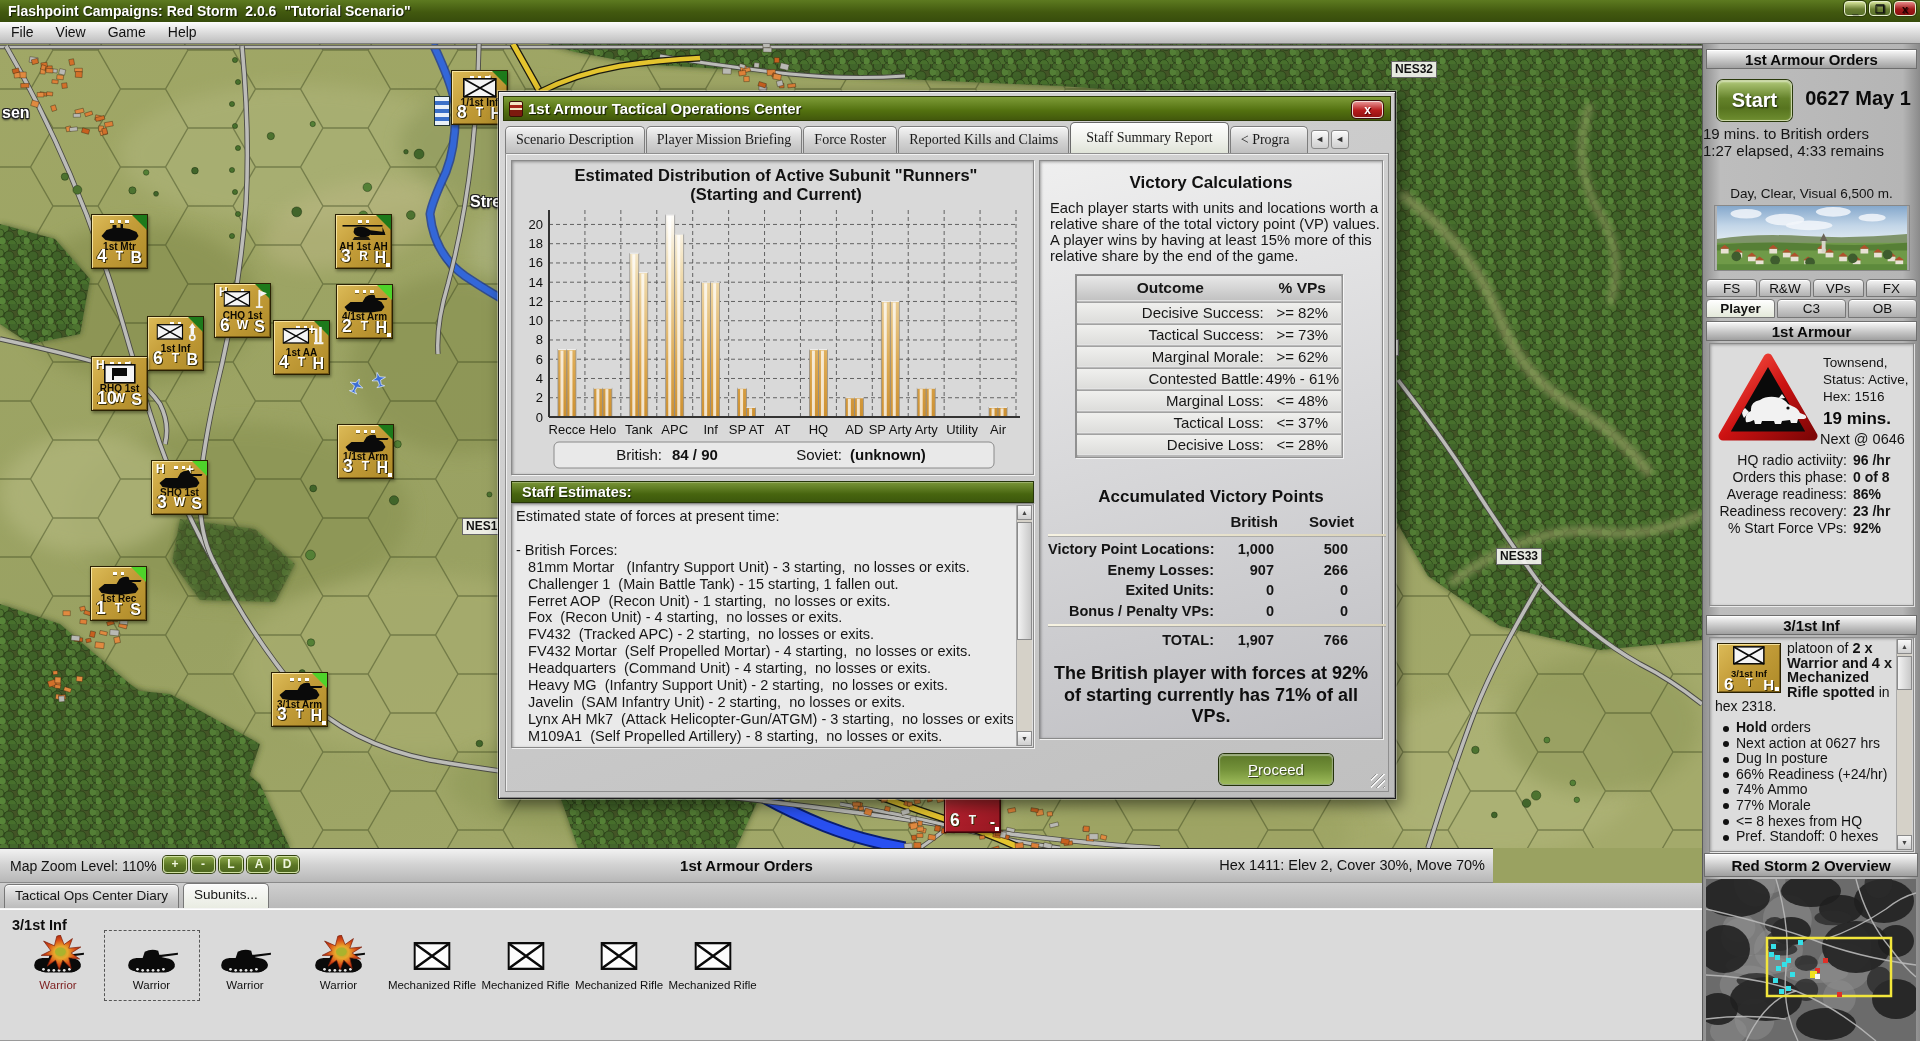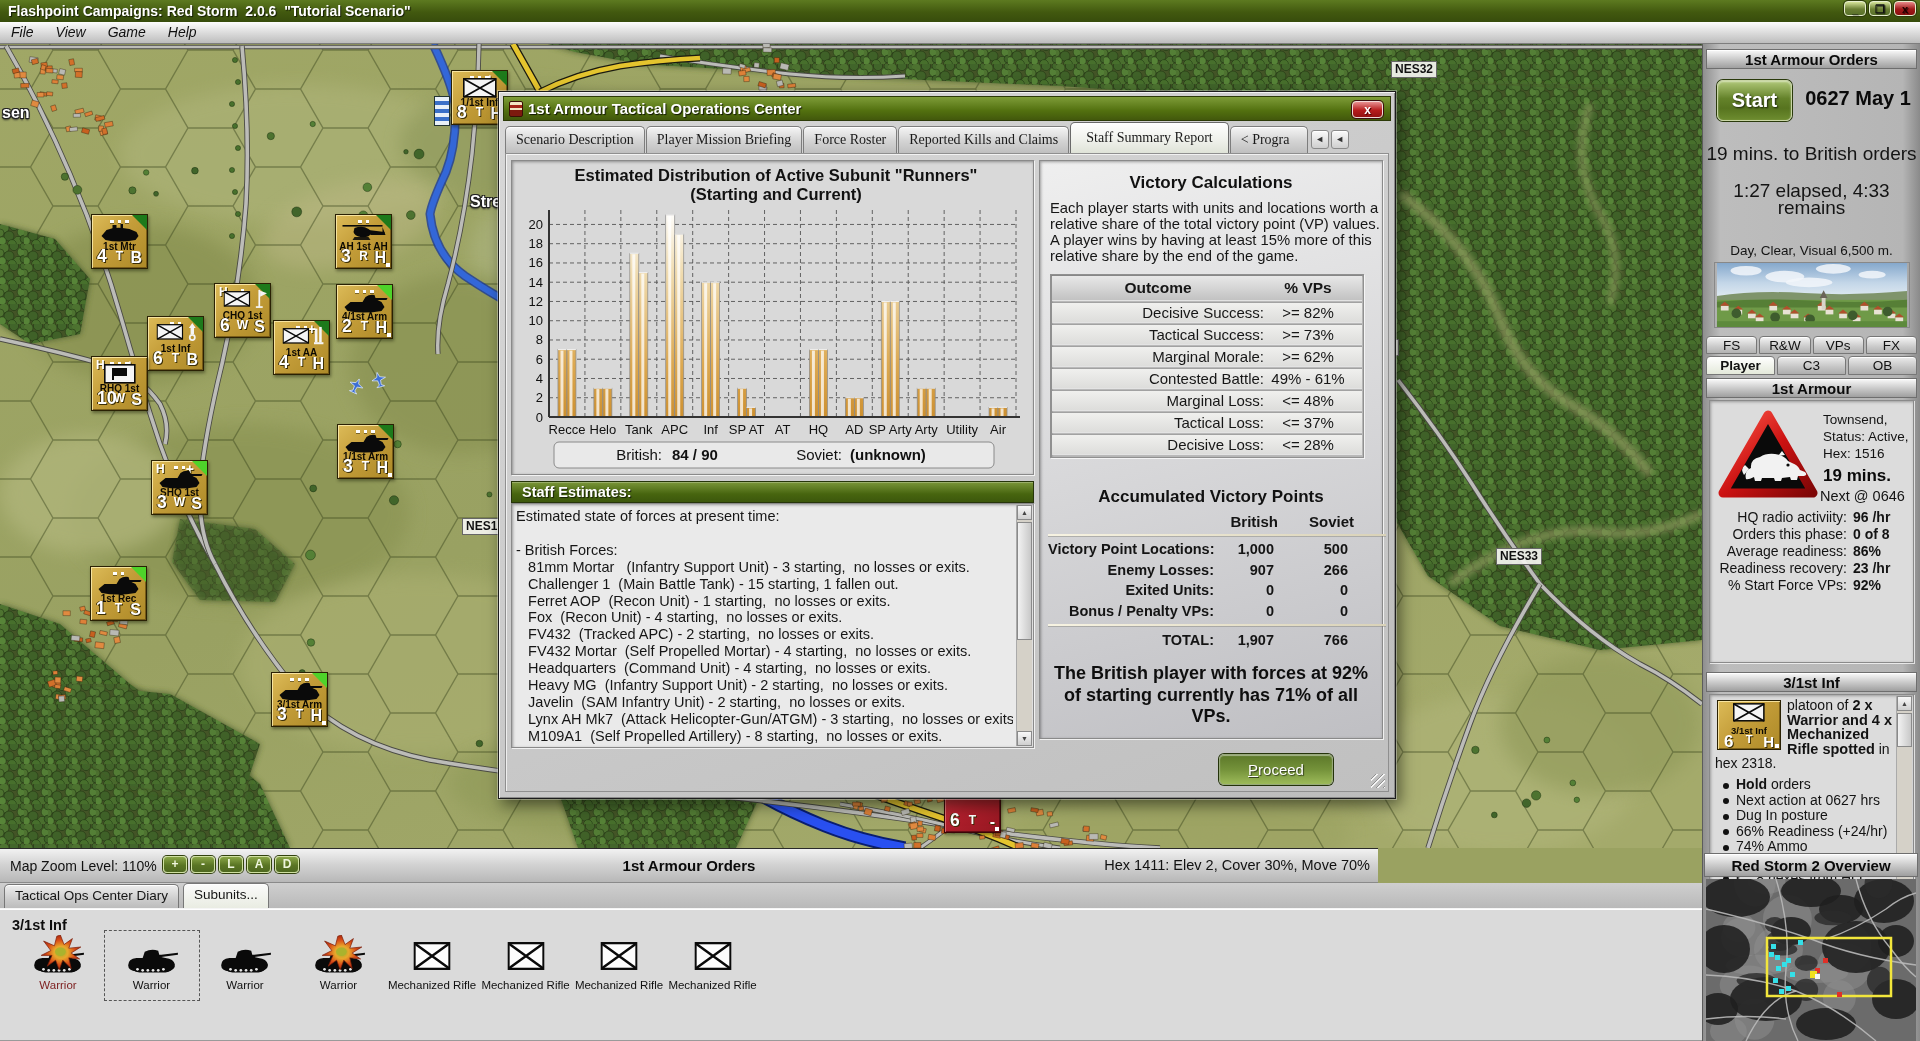--- a/index.html
+++ b/index.html
@@ -14,21 +14,21 @@
     text-shadow:1px 1px 1px rgba(0,0,0,.7); }
   .winbtns { position:absolute; right:4px; top:1px; display:flex; gap:3px; }
   .winbtn { width:22px; height:15px; border-radius:4px; border:1px solid #e6eecf;
     background:linear-gradient(#d6e49a,#6a7f33 55%,#58702a); position:relative;
     box-shadow:0 0 0 1px #2c3a0b; }
   .winbtn.close { background:linear-gradient(#e98b8b,#a01818 55%,#8b0f0f); }
   .winbtn span { position:absolute; left:0; right:0; top:-1px; text-align:center; color:#111;
     font-size:11px; font-weight:bold; line-height:16px; }
   .winbtn.close span { color:#200; }
   .menubar { position:absolute; left:0; top:22px; width:1920px; height:22px;
-    background:linear-gradient(#fdfdfd,#d9d9d9 55%,#bdbdbd); border-bottom:1px solid #7e7e7e;font-style:italic; }
+    background:linear-gradient(#fdfdfd,#d9d9d9 55%,#bdbdbd); border-bottom:1px solid #7e7e7e; }
   .menubar span { display:inline-block; padding:0 11px; font-size:14px; color:#111; line-height:21px; }
 
   
   #maparea { position:absolute; left:0; top:44px; width:1702px; height:804px; overflow:hidden; }
   #terrain { position:absolute; left:0; top:0; }
   .maplabel { position:absolute; font-size:12px; font-weight:bold; color:#111;
     background:rgba(244,244,240,.92); border:1px solid #666; padding:0 3px; line-height:15px; }
   .placelabel { position:absolute; font-size:16px; font-weight:bold; color:#fff;
     text-shadow:-1px -1px 0 #222,1px -1px 0 #222,-1px 1px 0 #222,1px 1px 0 #222, 0 2px 2px #222; }
 
@@ -112,21 +112,21 @@
   .vscroll .sb-btn { position:absolute; left:0; width:15px; height:15px;
     background:linear-gradient(#f8f8f8,#cfcfcf); border:1px solid #8a8a8a; color:#444;
     font-size:7px; text-align:center; line-height:14px; }
   .vscroll .sb-up { top:0; } .vscroll .sb-dn { bottom:0; }
   .vscroll .sb-thumb { position:absolute; left:0; width:15px;
     background:linear-gradient(90deg,#f2f2f2,#c8c8c8); border:1px solid #8a8a8a; }
 
   #victorybox { left:533px; top:6px; right:5px; bottom:52px; background:linear-gradient(165deg,#efefef,#bfbfc3); }
   .vic-title { margin-top:12px; text-align:center; font-size:17px; font-weight:bold; color:#111; }
   .vic-desc { margin:8px 8px 0 10px; font-size:14.8px; line-height:15.9px; color:#161616; width:340px; }
-  .outcome-table { position:absolute; left:10px; top:113px; width:314px; border:1px solid #909090;
+  .outcome-table { position:absolute; left:35px; top:113px; width:268px; border:1px solid #909090;
     background:#b9b9b9; box-shadow:inset 1px 1px 2px rgba(0,0,0,.3), 1px 1px 0 rgba(255,255,255,.7); }
   .outcome-row { display:flex; height:19px; margin:3px 1px; background:linear-gradient(#f0f0ee,#dddddb);
     box-shadow:0 1px 0 rgba(255,255,255,.6), 0 -1px 0 rgba(120,120,120,.35); }
   .outcome-row.hdr { background:linear-gradient(#e8e8e8,#c2c2c2); margin-top:1px; font-weight:bold; height:24px; }
   .outcome-row .oc1 { width:212px; text-align:right; font-size:15px; line-height:19px; color:#161616; }
   .outcome-row .oc2 { width:88px; text-align:center; font-size:15px; line-height:19px; color:#161616; }
   .outcome-row.hdr .oc1 { text-align:center; font-size:15.5px; line-height:24px; }
   .outcome-row.hdr .oc2 { font-size:15.5px; line-height:24px; }
 
   .acc-title { position:absolute; left:0; width:100%; top:326px; text-align:center; font-size:17px; font-weight:bold; color:#111; }
@@ -161,21 +161,21 @@
     border:1px solid #6e6e6e; box-shadow:inset 0 1px 0 #fff;
     text-align:center; font-size:15px; font-weight:bold; color:#0a0a0a; line-height:19px; }
   .start-row { position:relative; height:56px; }
   .startbtn { position:absolute; left:14px; top:11px; width:75px; height:41px; border-radius:6px;
     background:linear-gradient(#b0c878,#64822a 45%,#57741f 70%,#6d8c2f);
     border:1px solid #c9d6a5; box-shadow:0 0 0 1px #2a3a0c, inset 0 1px 2px rgba(255,255,255,.5);
     color:#fff; font-size:20px; font-weight:bold; text-align:center; line-height:39px;
     text-shadow:1px 1px 2px rgba(0,0,0,.75); }
   .side-date { position:absolute; left:98px; top:18px; width:114px; text-align:center;
     font-size:20px; font-weight:bold; color:#0a0a0a; }
-  .side-line { text-align:center; font-size:19px; color:#141414; line-height:17px;margin-top:20px; }
+  .side-line { text-align:left; font-size:15px; color:#141414; line-height:17px; }
   .side-weather { text-align:center; font-size:13.5px; color:#141414; margin-top:27px; }
   #photo { display:block; margin:4px auto 0 auto; border:1px solid #888; }
   .minitabs { display:flex; margin:8px 3px 0 3px; gap:2px; }
   .minitab { flex:1; height:18px; border:1px solid #777; border-radius:4px 4px 0 0;
     background:linear-gradient(#f5f5f5,#cacaca 60%,#b2b2b2); box-shadow:inset 0 1px 0 #fff;
     font-size:13.5px; color:#111; text-align:center; line-height:17px; }
   .viewtabs { display:flex; margin:2px 3px 0 3px; gap:2px; }
   .viewtab { flex:1; height:19px; border:1px solid #777; border-radius:4px 4px 0 0;
     background:linear-gradient(#ececec,#c4c4c4 60%,#adadad); box-shadow:inset 0 1px 0 #fff;
     font-size:13.5px; color:#111; text-align:center; line-height:18px; }
@@ -202,21 +202,21 @@
   .sub-icon .c-vals { position:absolute; left:4px; right:4px; bottom:0; height:18px; color:#fff; }
   .sub-icon .c-vals .v1 { position:absolute; left:2px; bottom:0; font-size:17px; font-weight:bold; text-shadow:1px 1px 0 #3a2d05; }
   .sub-icon .c-vals .v2 { position:absolute; left:50%; transform:translateX(-50%); bottom:3px; font-size:11px; font-weight:bold; text-shadow:1px 1px 0 #3a2d05; }
   .sub-icon .c-vals .v3 { position:absolute; right:2px; bottom:0; font-size:15px; font-weight:bold; text-shadow:1px 1px 0 #3a2d05; }
   .sub-icon .c-wdot { position:absolute; right:1px; bottom:1px; width:4px; height:4px; background:#fff; }
   .bullets { position:absolute; left:10px; top:82px; right:20px; }
   .bullets div { font-size:14px; line-height:15.6px; color:#131313; padding-left:16px; position:relative; }
   .bullets div::before { content:""; position:absolute; left:3px; top:5.5px; width:6px; height:6px; border-radius:50%; background:#111; }
 
   
-  #statusbar { position:absolute; left:0; top:848px; width:1378px; height:35px;
+  #statusbar { position:absolute; left:0; top:848px; width:1493px; height:35px;
     background:linear-gradient(#f2f2f2,#d3d3d3 45%,#b6b6b6); border-top:1px solid #2a2a2a;
     box-shadow:inset 0 -1px 0 #8a8a8a; }
   .zoomtext { position:absolute; left:10px; top:9px; font-size:14px; color:#111; }
   .zoombtns { position:absolute; left:163px; top:7px; display:flex; gap:4px; }
   .zbtn { width:24px; height:17px; border-radius:4px; border:1px solid #cfe0a0;
     background:linear-gradient(#8aa647,#5a7524 55%,#4e6820); box-shadow:0 0 0 1px #33430f;
     color:#eef5dc; font-size:12px; font-weight:bold; text-align:center; line-height:15px; }
   .sb-center { position:absolute; left:0; right:0; top:8px; text-align:center; font-size:15px; font-weight:bold; color:#0a0a0a; }
   .sb-right { position:absolute; right:8px; top:8px; font-size:14.5px; color:#111; }
   #bottombar { position:absolute; left:0; top:883px; width:1702px; height:25px;

